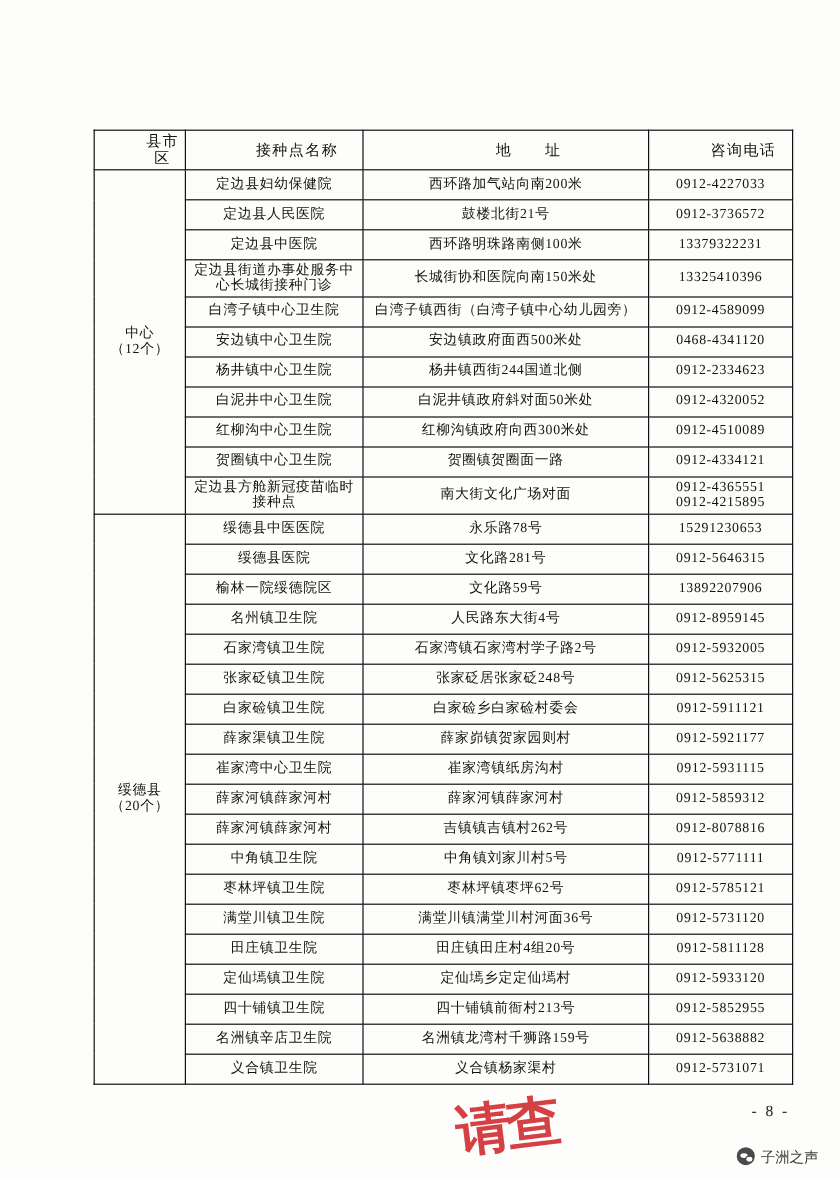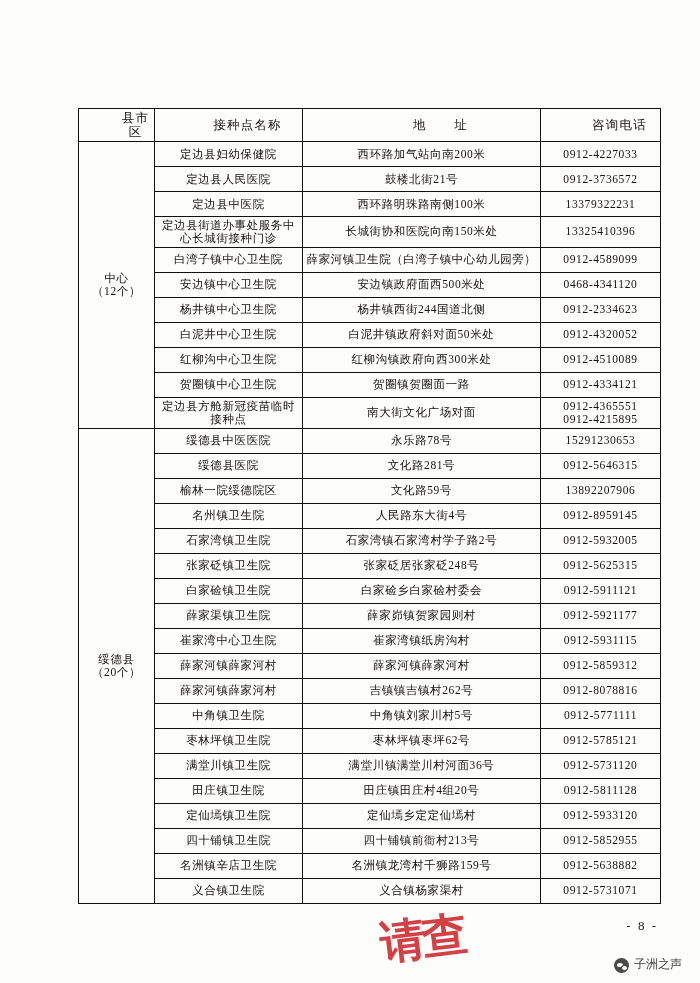--- a/index.html
+++ b/index.html
@@ -97,21 +97,21 @@
     top: 918px;
     font-size: 13px;
     letter-spacing: 2px;
     color: #222;
   }
   .footer-badge {
     position: absolute;
     right: 18px;
     bottom: 10px;
     display: flex;
-    align-items: flex-end;
+    align-items: flex-start;
     gap: 5px;
     color: #3b3b3b;
     font-size: 12px;
     font-family: Liberation Mono, monospace;
   }
   .wechat-dot {
     width: 15px;
     height: 15px;
     border-radius: 50%;
     background: #4a4a4a;
@@ -178,21 +178,21 @@
           <td>西环路明珠路南侧100米</td>
           <td>13379322231</td>
         </tr>
         <tr class="tall-row">
           <td class="two-line">定边县街道办事处服务中心长城街接种门诊</td>
           <td>长城街协和医院向南150米处</td>
           <td>13325410396</td>
         </tr>
         <tr>
           <td>白湾子镇中心卫生院</td>
-          <td>薛家河镇卫生院（白湾子镇中心幼儿园旁）</td>
+          <td>白湾子镇西街（白湾子镇中心幼儿园旁）</td>
           <td>0912-4589099</td>
         </tr>
         <tr>
           <td>安边镇中心卫生院</td>
           <td>安边镇政府面西500米处</td>
           <td>0468-4341120</td>
         </tr>
         <tr>
           <td>杨井镇中心卫生院</td>
           <td>杨井镇西街244国道北侧</td>

